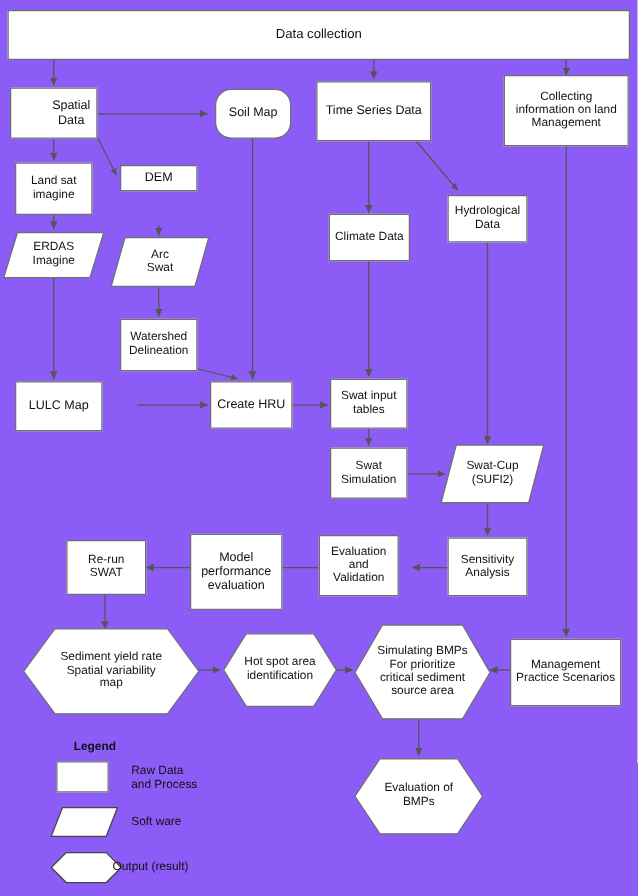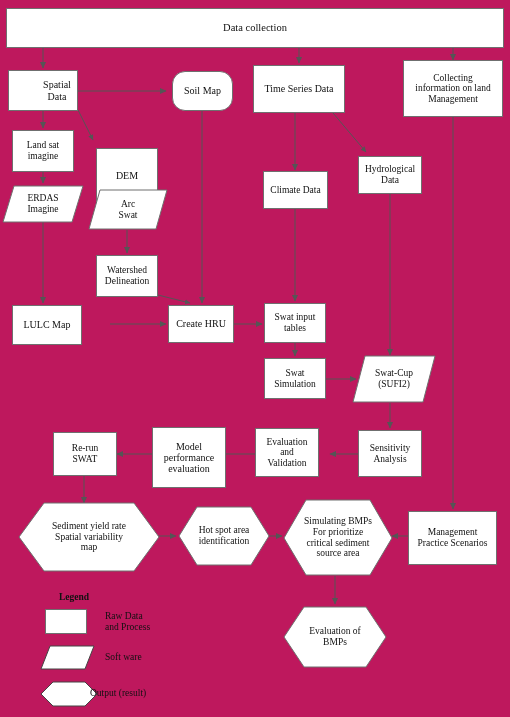--- a/index.html
+++ b/index.html
@@ -1,17 +1,17 @@
 <!DOCTYPE html>
 <html><head>
 <meta charset="utf-8">
 <style>
   html,body{margin:0;padding:0;background:#ffffff;}
-  #page{position:relative;width:510px;height:717px;background:#be185d;
-        font-family:Liberation Serif, serif;overflow:hidden;}
+  #page{position:relative;width:510px;height:717px;background:#8b5cf6;
+        font-family:Liberation Sans, sans-serif;overflow:hidden;}
   #wires{position:absolute;left:0;top:0;width:510px;height:717px;pointer-events:none;}
   .node{position:absolute;box-sizing:border-box;display:flex;align-items:center;
         justify-content:center;text-align:center;color:#111111;line-height:1.12;}
   .rect{border:1px solid #6f6f6f;background:#ffffff;}
   .para{background:transparent;}
   .para .pbg{position:absolute;left:0;top:0;width:100%;height:100%;}
   .hex{background:transparent;}
   .hex .hbg{position:absolute;left:0;top:0;width:100%;height:100%;}
   .lbl{position:relative;z-index:2;padding:0 3px;}
   .legend-title{position:absolute;font-weight:bold;font-size:9.5px;color:#111;}
@@ -117,21 +117,21 @@
     </span>
   </div>
 
   <div class="node rect" style="left:12px;top:130px;width:62px;height:42px;font-size:9.5px;">
     <span class="lbl">
       <span>Land sat</span><br>
       <span>imagine</span>
     </span>
   </div>
 
-  <div class="node rect" style="left:96px;top:148px;width:62px;height:56px;font-size:10px;">
+  <div class="node rect" style="left:96px;top:132px;width:62px;height:21px;font-size:10px;">
     <span class="lbl">DEM</span>
   </div>
 
   <div class="node rect" style="left:263px;top:171px;width:65px;height:38px;font-size:9.5px;">
     <span class="lbl">Climate Data</span>
   </div>
 
   <div class="node rect" style="left:358px;top:156px;width:64px;height:38px;font-size:9.5px;">
     <span class="lbl">
       <span>Hydrological</span><br>

